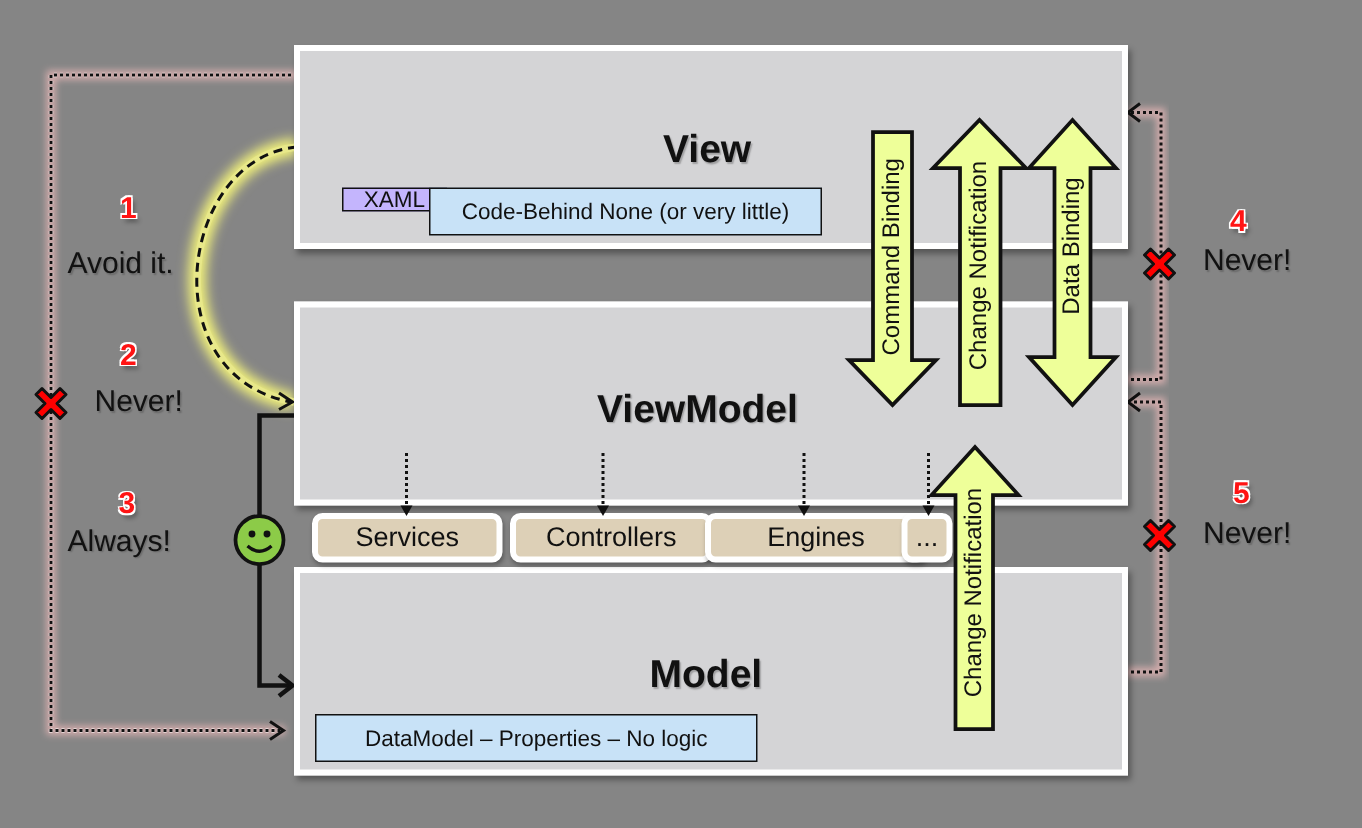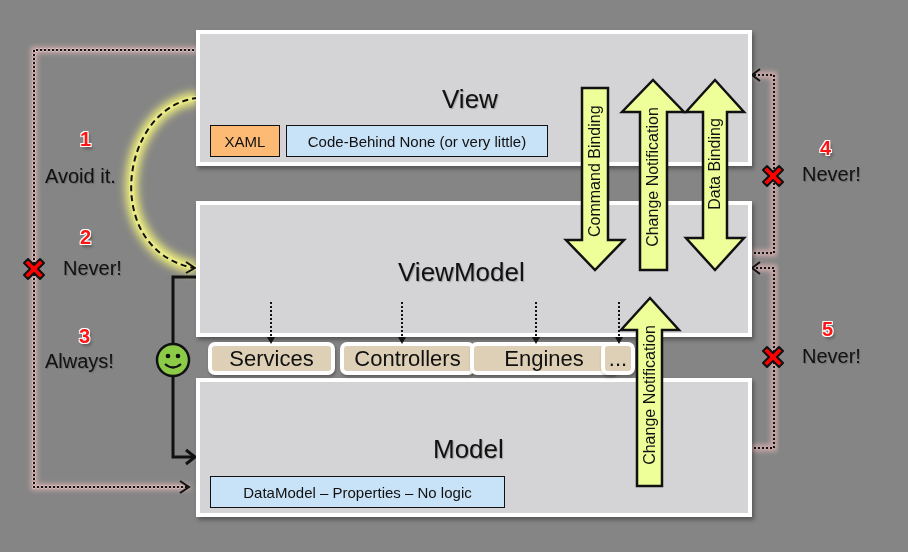--- a/index.html
+++ b/index.html
@@ -10,39 +10,39 @@
   }
   .layer {
     position: absolute; left: 196px; width: 556px;
     background: #d4d4d6; border: 4px solid #ffffff; box-sizing: border-box;
     box-shadow: 2px 3px 4px rgba(0,0,0,0.35);
   }
   #view-layer { top: 30px; height: 136px; }
   #viewmodel-layer { top: 201px; height: 136px; }
   #model-layer { top: 378px; height: 139px; }
   .layer-title {
-    position: absolute; font-weight: normal; font-size: 26px; color: #111;
+    position: absolute; font-weight: bold; font-size: 26px; color: #111;
     text-shadow: 1px 1px 1px rgba(0,0,0,0.25);
   }
   #view-title { left: 242px; top: 50px; }
   #viewmodel-title { left: 198px; top: 52px; }
   #model-title { left: 233px; top: 52px; }
   .tag {
     position: absolute; border: 1px solid #111; font-size: 15px; color: #111;
     display: flex; align-items: center; justify-content: center; box-sizing: border-box;
   }
-  #xaml-tag { left: 10px; top: 91px; width: 70px; height: 32px; background: #fdba74; }
+  #xaml-tag { left: 28px; top: 91px; width: 70px; height: 16px; background: #c4b5fd; }
   #codebehind-tag { left: 86px; top: 91px; width: 262px; height: 32px; background: #c8e2f7; }
   #datamodel-tag { left: 10px; top: 94px; width: 295px; height: 32px; background: #c8e2f7; }
   #only-if-required { position: absolute; left: 384px; top: 108px; font-size: 16px; color: #111; }
 
   .service {
     position: absolute; top: 342px; height: 33px; background: #ddd0b7;
     border: 4px solid #ffffff; border-radius: 7px; box-sizing: border-box;
-    font-size: 22px; color: #111; display: flex; align-items: center; justify-content: center;
+    font-size: 18px; color: #111; display: flex; align-items: center; justify-content: center;
     box-shadow: 1px 2px 3px rgba(0,0,0,0.3);
   }
   #service-services { left: 208px; width: 127px; }
   #service-controllers { left: 340px; width: 135px; }
   #service-engines { left: 470px; width: 148px; }
   #service-more { left: 601px; width: 34px; }
 
   .note { position: absolute; font-size: 20px; color: #111; text-shadow: 1px 1px 1px rgba(0,0,0,0.2); }
   .num {
     position: absolute; font-size: 20px; font-weight: bold; color: #ff1414;

